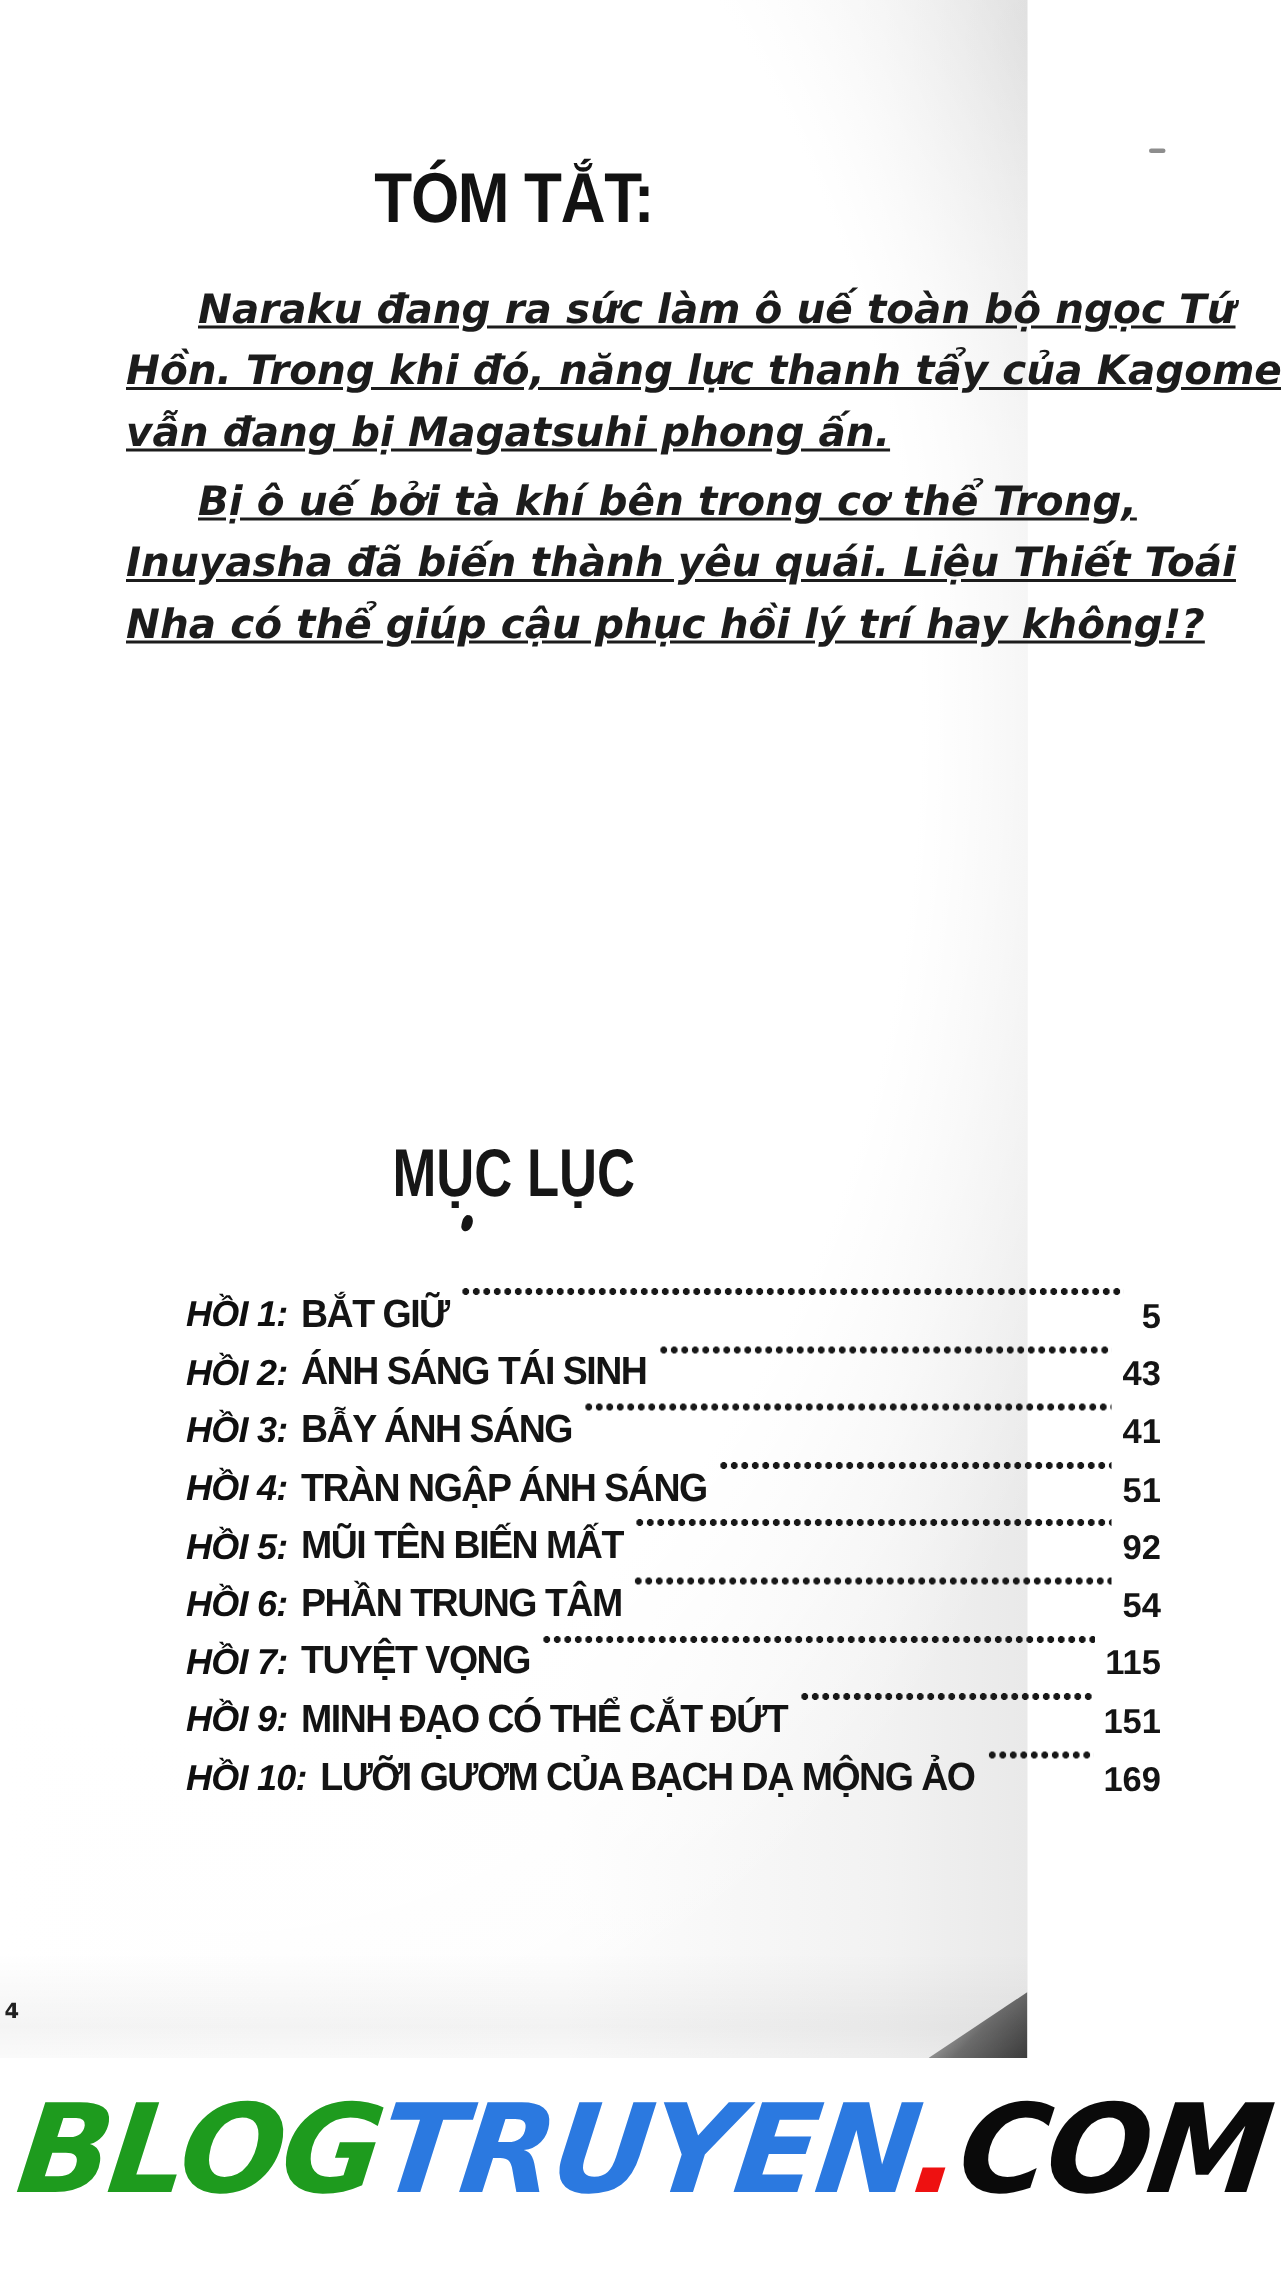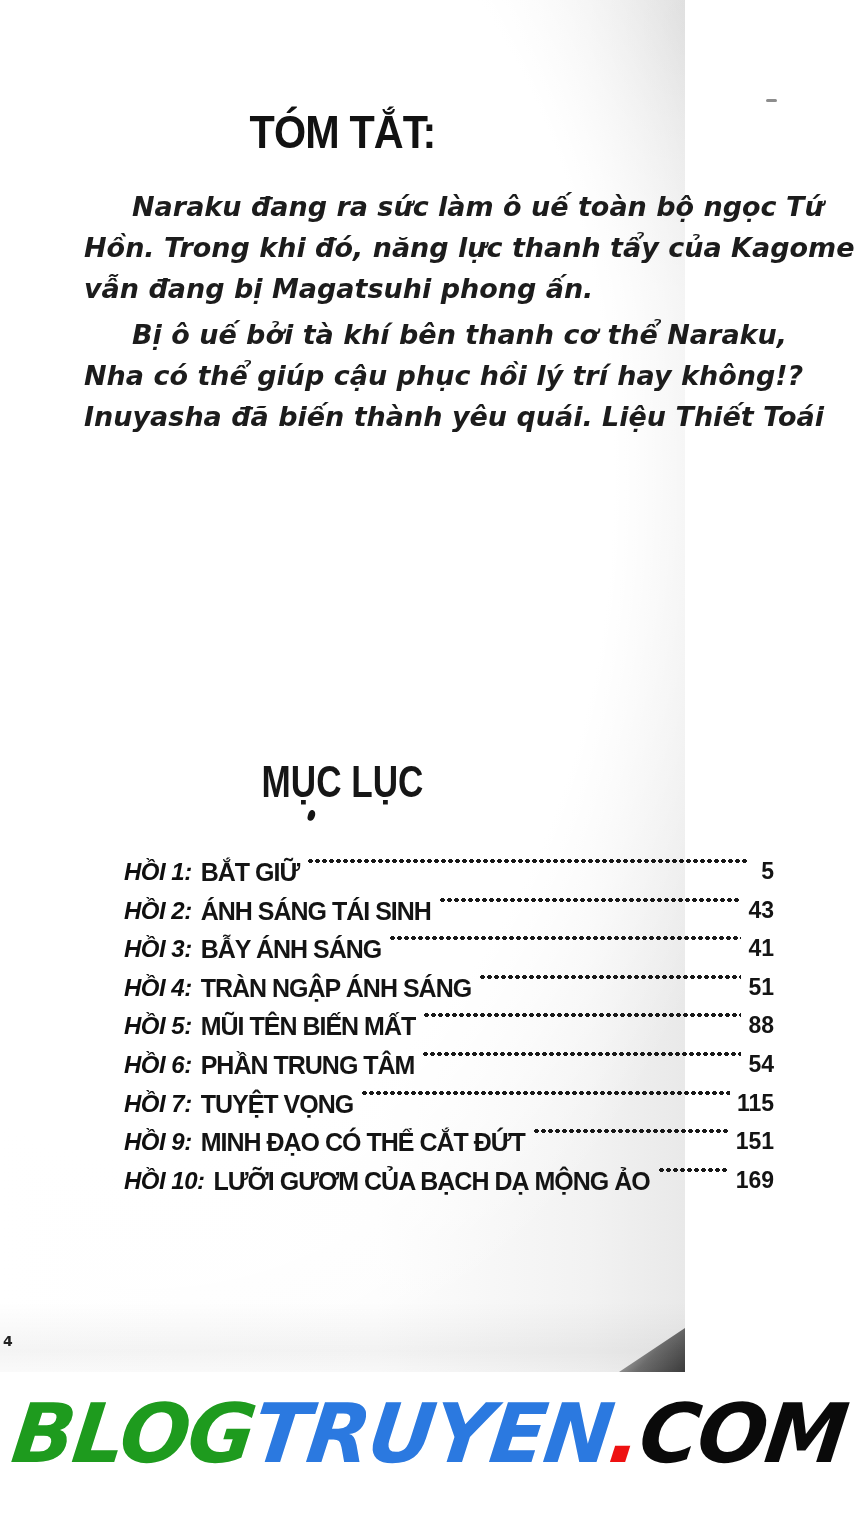--- a/index.html
+++ b/index.html
@@ -47,36 +47,36 @@
     margin:0; text-align:center;
     font: 700 47px "Liberation Sans", sans-serif;
     letter-spacing:-1px; color:#121212;
     transform: scaleX(0.88);
   }
   .summary-body {
     position:absolute; top:186px; left:84px; width:700px;
     font: italic 600 27px "DejaVu Sans", sans-serif;
     color:#1c1c1c; line-height:41px;
   }
-  .summary-body .line { white-space:nowrap; }
+  .summary-body .line { white-space:nowrap;text-decoration:underline; }
   .summary-body .indent { text-indent:48px; }
   .summary-body .para2 { margin-top:5px; }
   
   .toc-title {
     position:absolute; top:756px; left:0; width:100%;
     margin:0; text-align:center;
     font: 700 45px "Liberation Sans", sans-serif;
     letter-spacing:0px; color:#161616;
     transform: scaleX(0.78);
   }
   .toc {
     position:absolute; top:858px; left:124px; width:650px;
   }
   .toc-row {
-    display:flex; align-items:flex-start;
+    display:flex; align-items:center;
     height:38.6px; overflow:visible;
   }
   .toc-chapter {
     font: italic 700 24px "Liberation Sans", sans-serif;
     letter-spacing:-0.5px; color:#0f0f0f;
     margin-right:9px; white-space:nowrap;
   }
   .toc-name {
     font: 700 25px "Liberation Sans", sans-serif;
     letter-spacing:-1px; color:#141414; white-space:nowrap;
@@ -114,23 +114,23 @@
     <div class="dash-artifact"></div>
     <div class="dot-artifact"></div>
     <div class="pagenum-artifact">4</div>
 
     <h1 class="summary-title">TÓM TẮT:</h1>
 
     <div class="summary-body">
       <div class="line indent">Naraku đang ra sức làm ô uế toàn bộ ngọc Tứ</div>
       <div class="line">Hồn. Trong khi đó, năng lực thanh tẩy của Kagome</div>
       <div class="line">vẫn đang bị Magatsuhi phong ấn.</div>
-      <div class="line indent para2">Bị ô uế bởi tà khí bên thanh cơ thể Naraku,</div>
+      <div class="line indent para2">Bị ô uế bởi tà khí bên trong cơ thể Trong,</div>
+      <div class="line">Inuyasha đã biến thành yêu quái. Liệu Thiết Toái</div>
       <div class="line">Nha có thể giúp cậu phục hồi lý trí hay không!?</div>
-      <div class="line">Inuyasha đã biến thành yêu quái. Liệu Thiết Toái</div>
     </div>
 
     <h2 class="toc-title">MỤC LỤC</h2>
 
     <div class="toc">
       <div class="toc-row">
         <span class="toc-chapter">HỒI 1:</span>
         <span class="toc-name">BẮT GIỮ</span>
         <span class="toc-leader"></span>
         <span class="toc-page">5</span>
@@ -150,21 +150,21 @@
       <div class="toc-row">
         <span class="toc-chapter">HỒI 4:</span>
         <span class="toc-name">TRÀN NGẬP ÁNH SÁNG</span>
         <span class="toc-leader"></span>
         <span class="toc-page">51</span>
       </div>
       <div class="toc-row">
         <span class="toc-chapter">HỒI 5:</span>
         <span class="toc-name">MŨI TÊN BIẾN MẤT</span>
         <span class="toc-leader"></span>
-        <span class="toc-page">88</span>
+        <span class="toc-page">92</span>
       </div>
       <div class="toc-row">
         <span class="toc-chapter">HỒI 6:</span>
         <span class="toc-name">PHẦN TRUNG TÂM</span>
         <span class="toc-leader"></span>
         <span class="toc-page">54</span>
       </div>
       <div class="toc-row">
         <span class="toc-chapter">HỒI 7:</span>
         <span class="toc-name">TUYỆT VỌNG</span>

